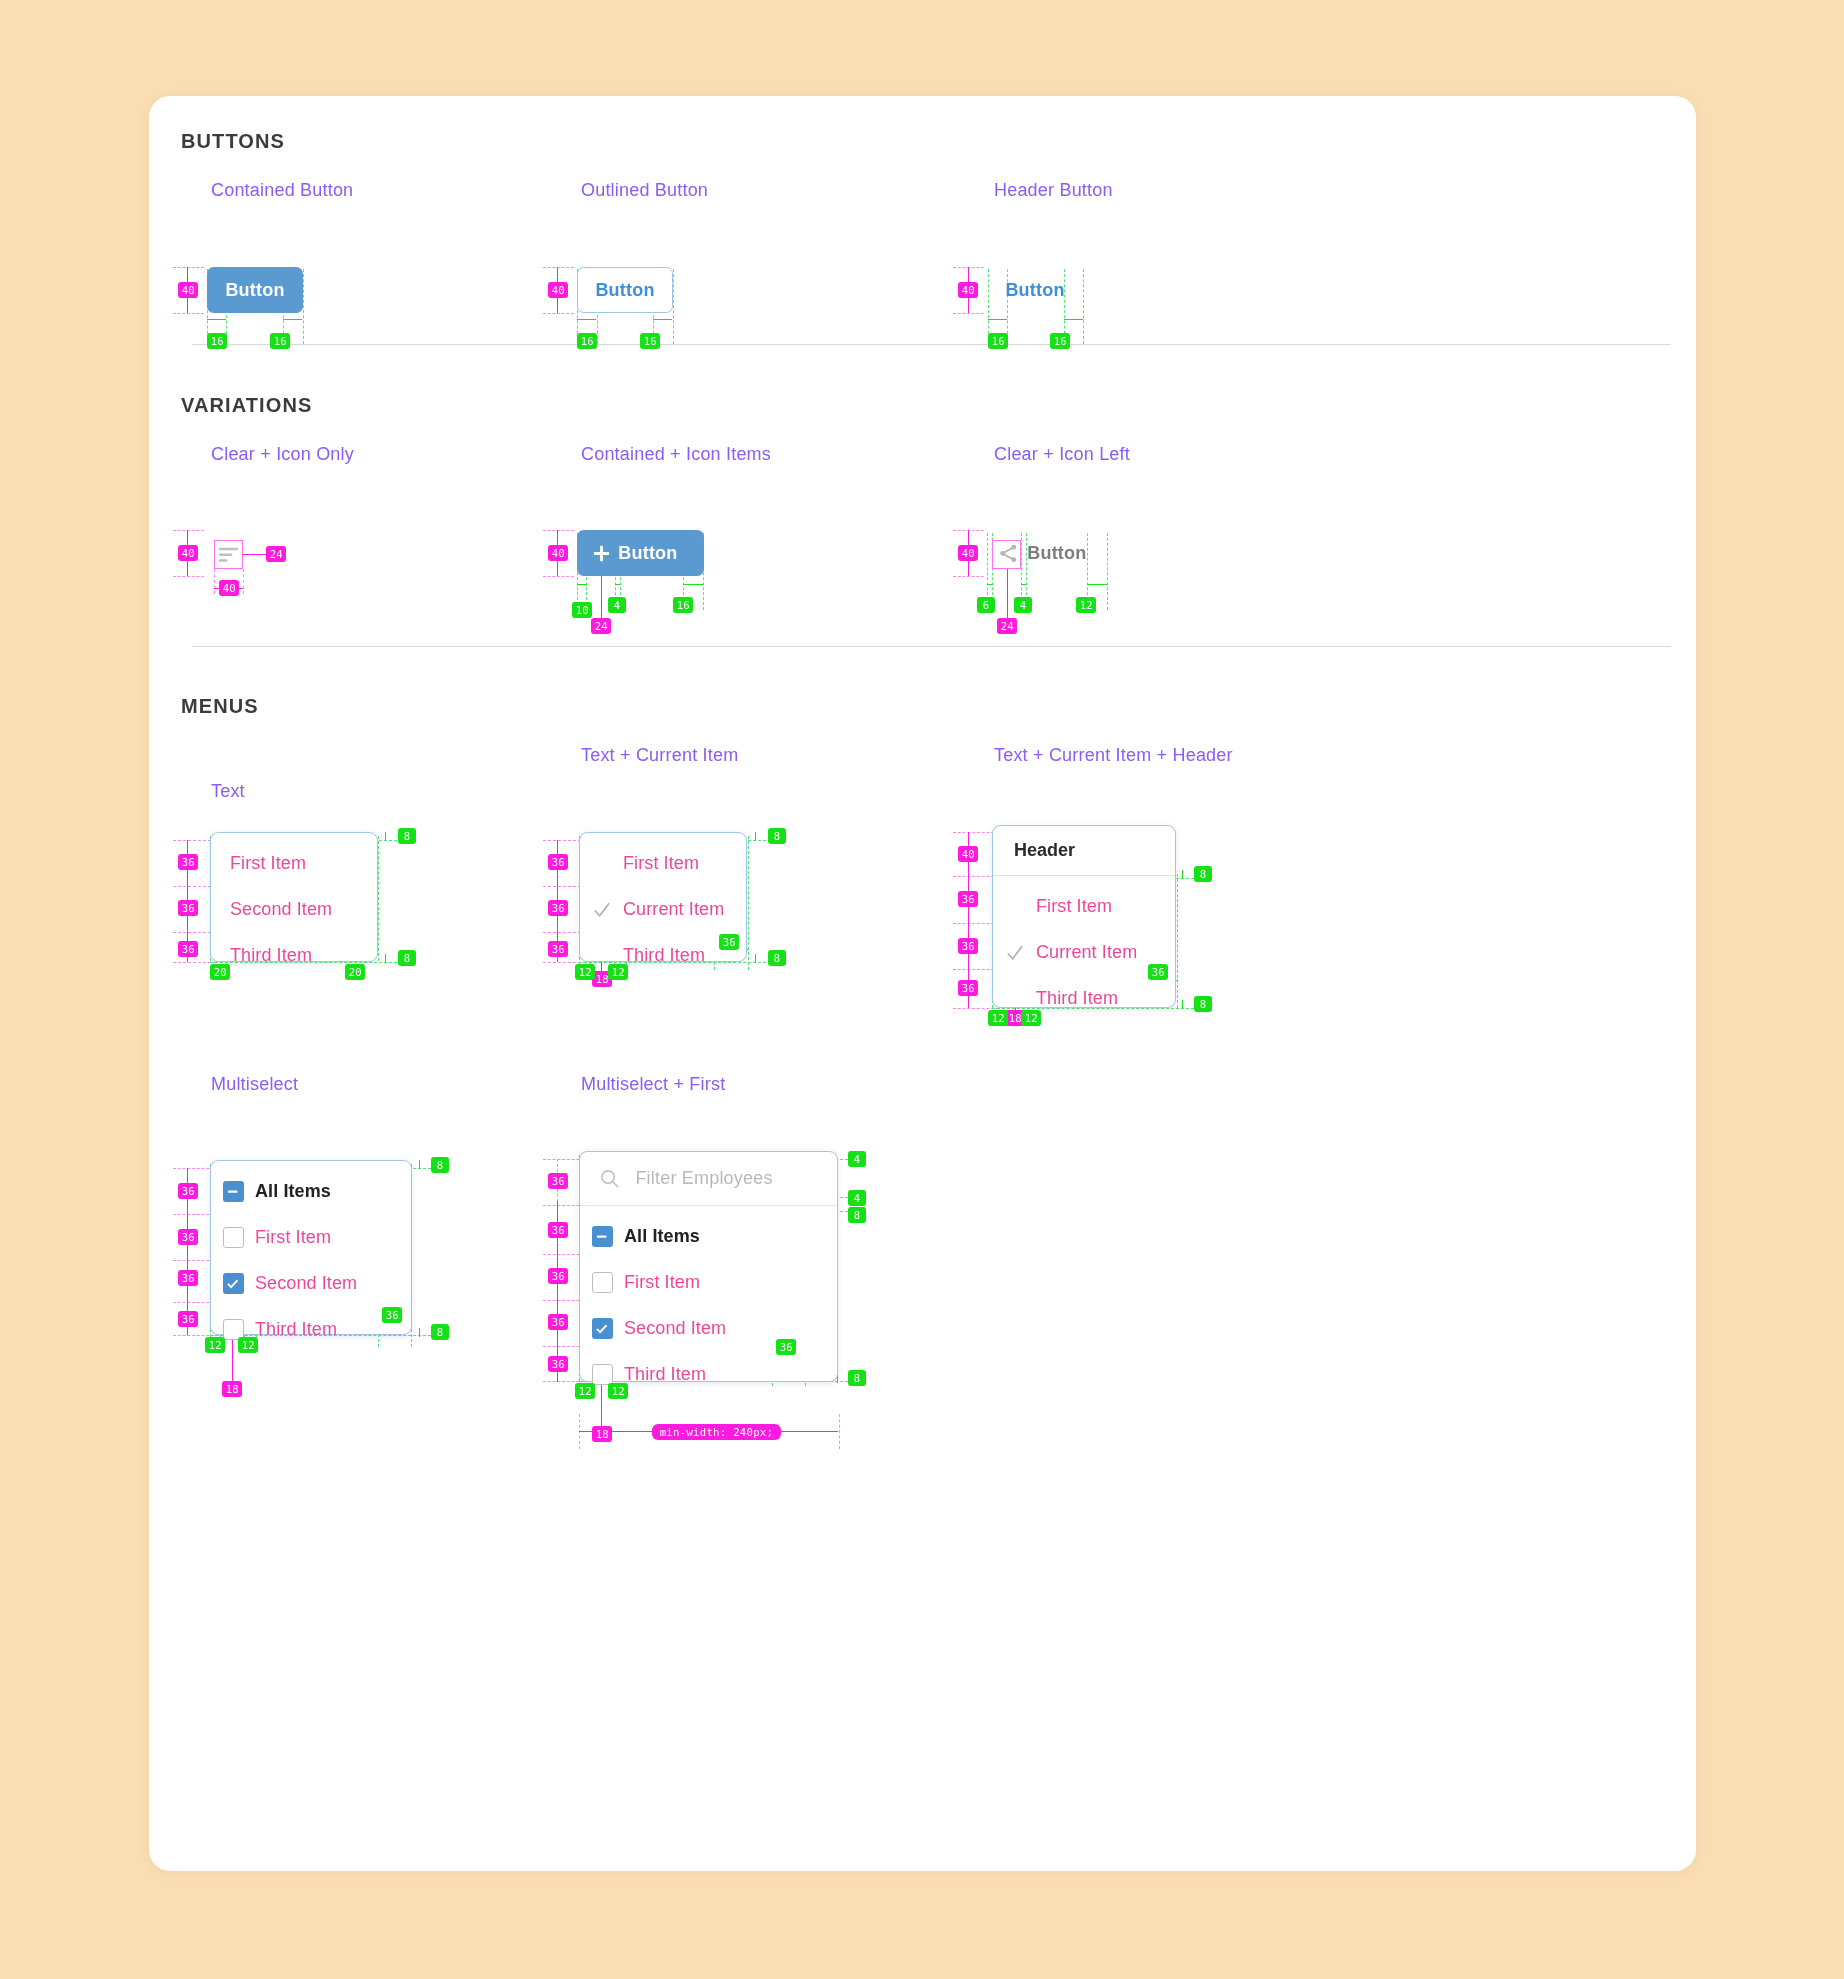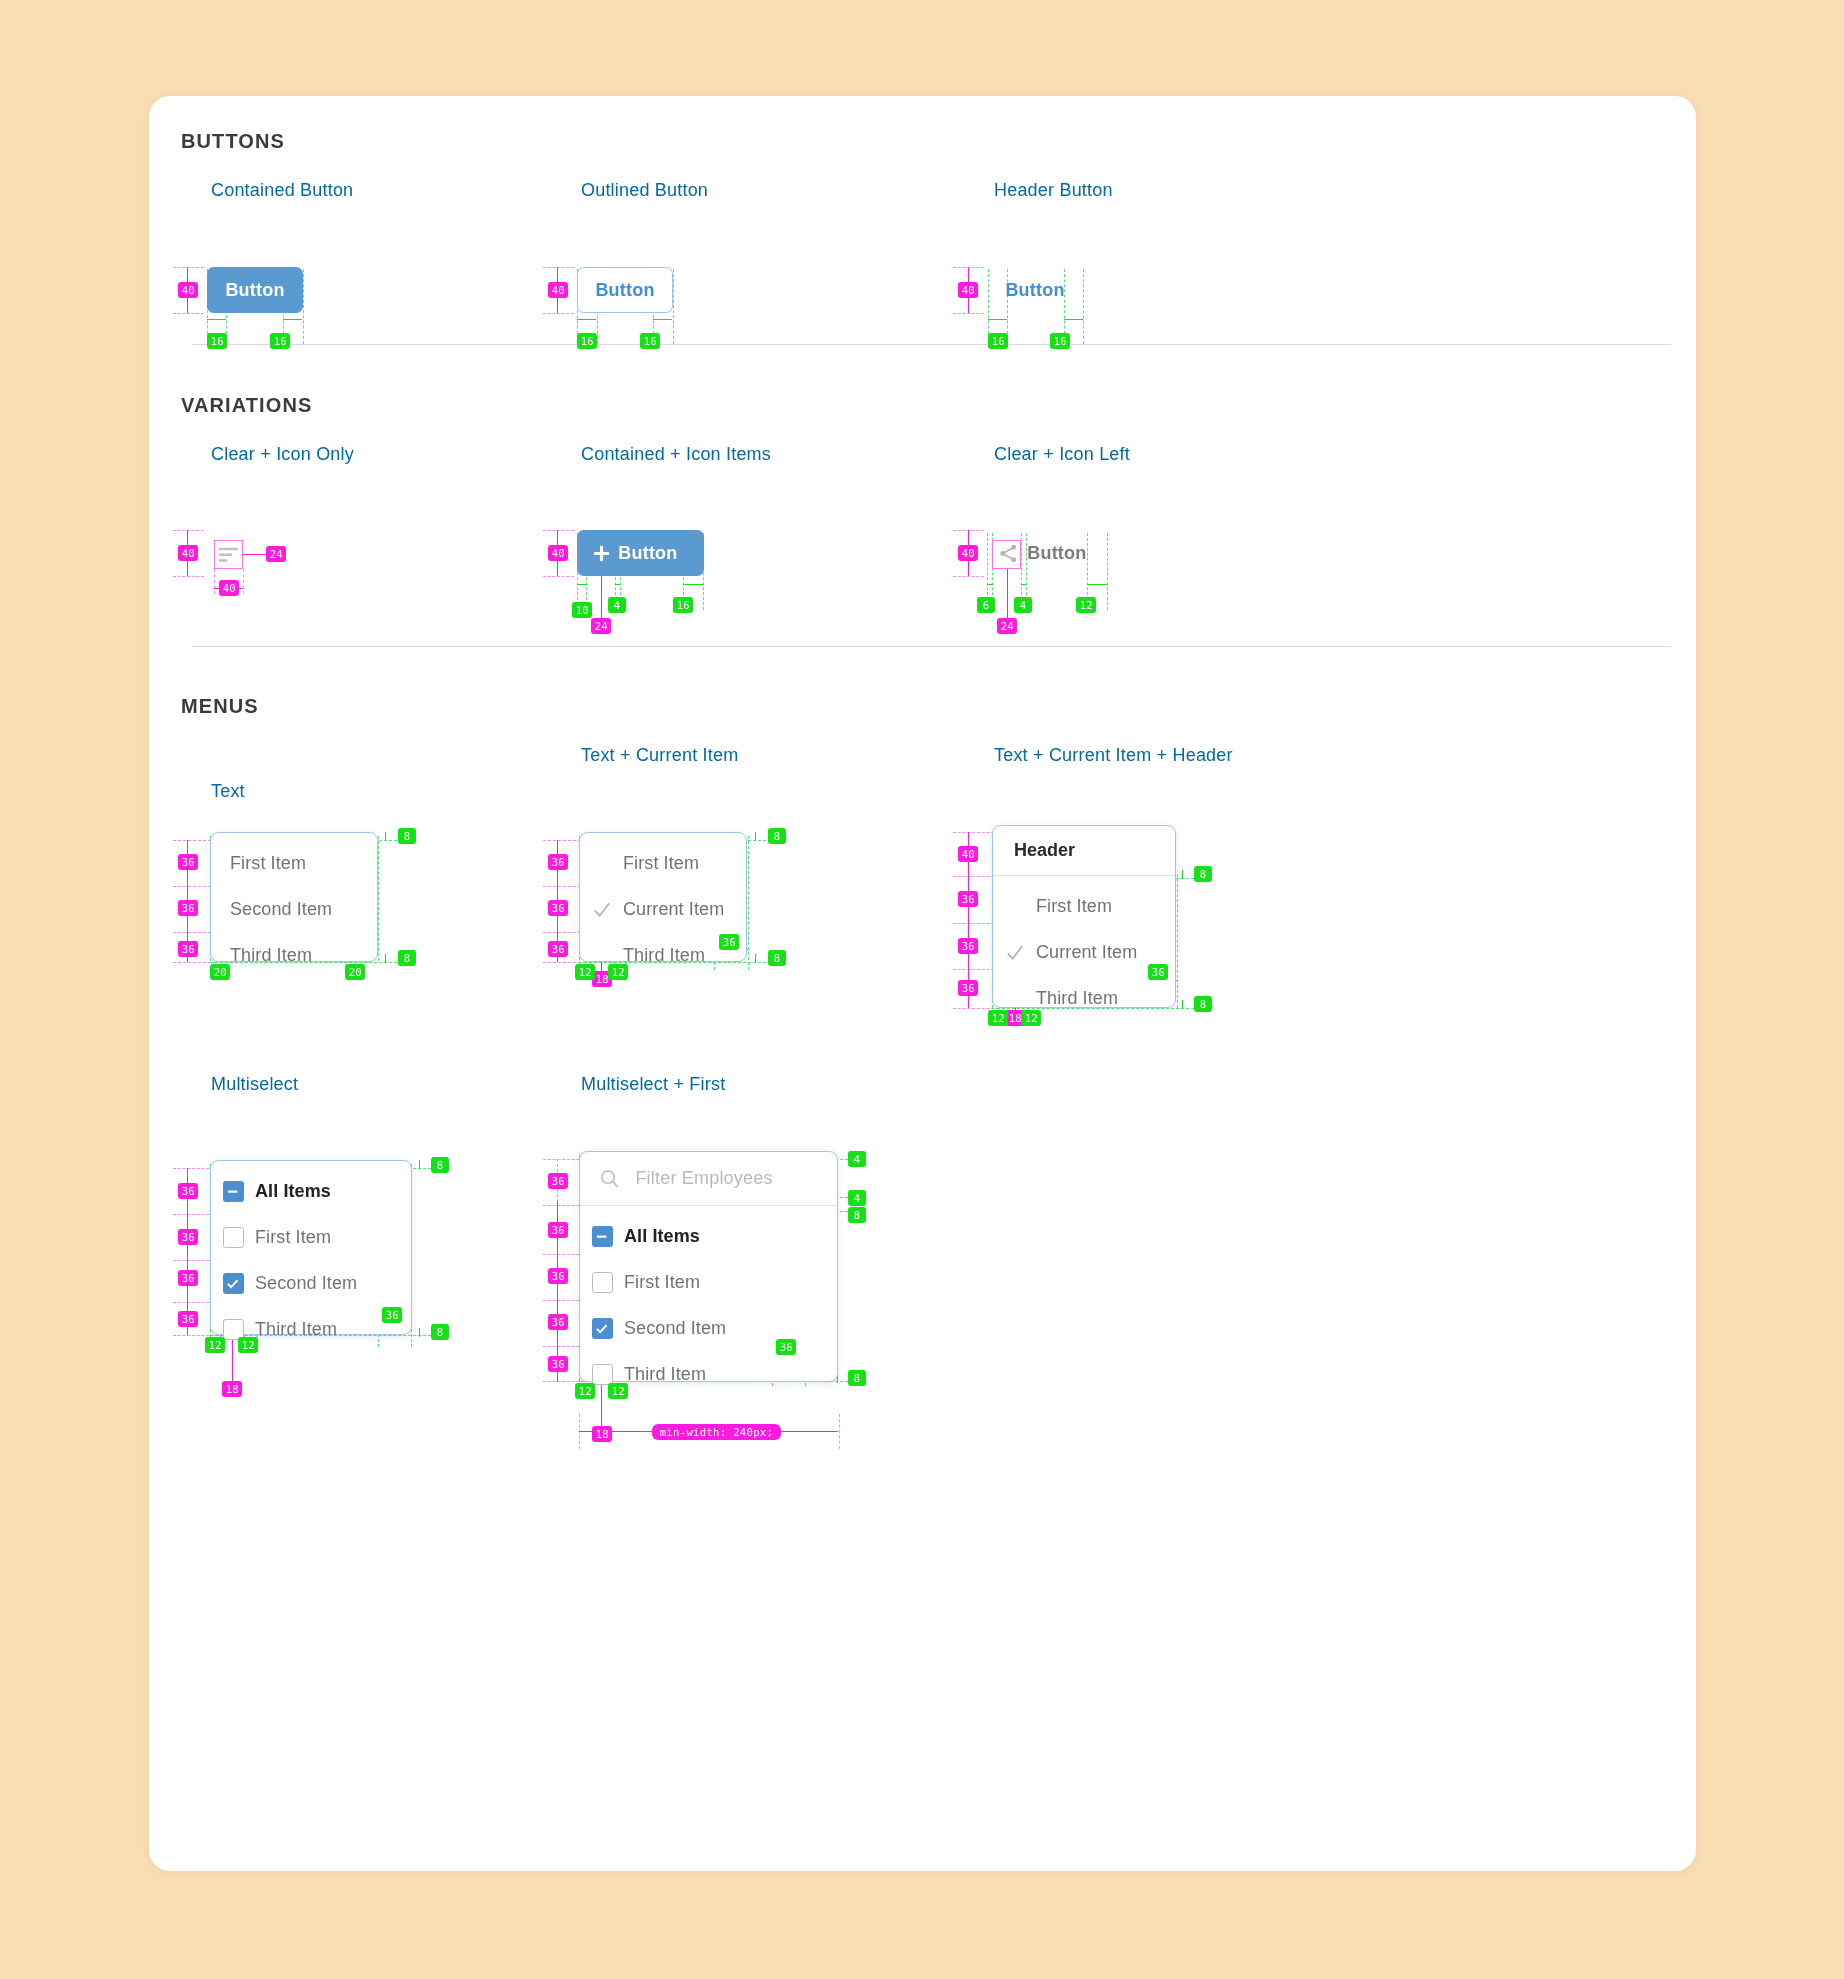--- a/index.html
+++ b/index.html
@@ -22,21 +22,21 @@
   }
 
   .section-title {
     position: absolute;
     font-size: 20px; font-weight: bold;
     letter-spacing: 1.1px;
     color: #3b3b3b;
   }
   .sub-label {
     position: absolute;
-    font-size: 18px; color: #0369a1;
+    font-size: 18px; color: #8b5cf6;
     letter-spacing: 0.2px;
   }
   .divider {
     position: absolute;
     height: 1px; background: #d8d8d8;
     left: 43px; width: 1479px;
   }
 
   
   .badge {
@@ -86,21 +86,21 @@
     background: #fff;
     border: 1.9px solid #9cc6e8;
     border-radius: 8.6px;
     box-shadow: 0 1.9px 6.7px rgba(90,120,150,.16);
     z-index: 20;
   }
   .menu-item {
     position: relative;
     display: flex; align-items: center;
     height: 46px;
-    font-size: 18px; color: #737373;
+    font-size: 18px; color: #ec4899;
     letter-spacing: 0.1px;
   }
   .menu-item.bold { font-weight: bold; color: #222; }
   .menu-head {
     display: flex; align-items: center;
     height: 50px; font-size: 18px; font-weight: bold;
     color: #2a2a2a; padding-left: 21px;
     border-bottom: 1px solid #e2e2e2;
   }
   .mi-text { white-space: nowrap; }

